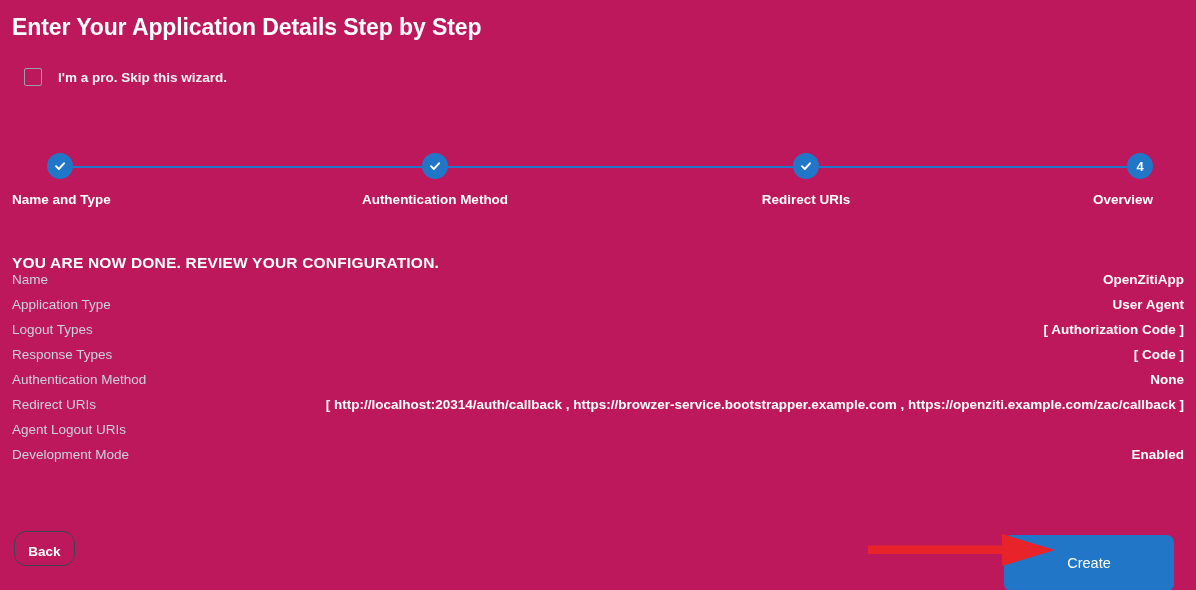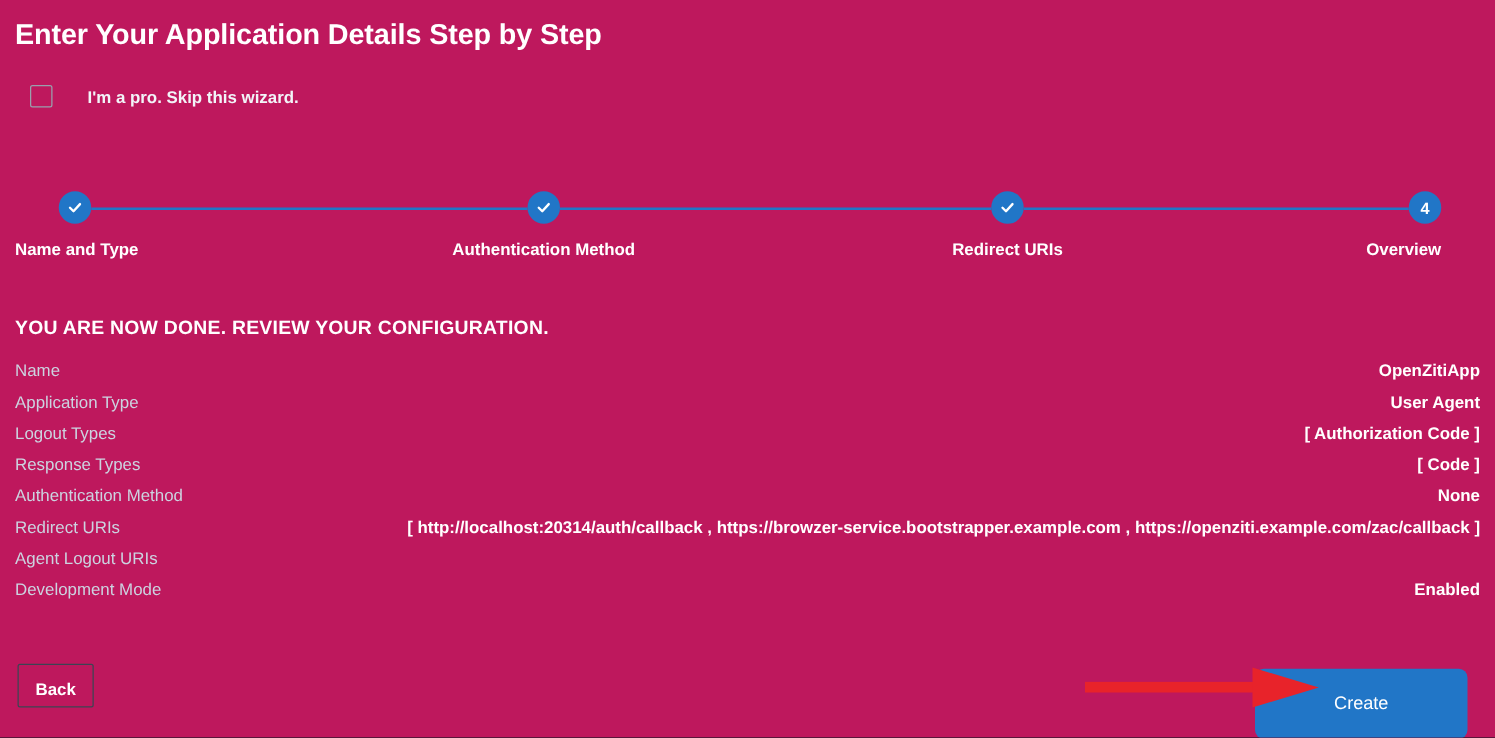--- a/index.html
+++ b/index.html
@@ -46,21 +46,21 @@
     width: 18px;
     height: 18px;
     box-sizing: border-box;
     border: 1px solid #99a0ad;
     border-radius: 2px;
     background: transparent;
     display: inline-block;
     cursor: pointer;
   }
   .skip-label {
-    margin-left: 28px;
+    margin-left: 16px;
     font-size: 13.5px;
     font-weight: 600;
     color: #f2f4f8;
     white-space: nowrap;
   }
 
   
   .stepper {
     position: absolute;
     left: 0;
@@ -122,21 +122,21 @@
     letter-spacing: 0.2px;
     color: #ffffff;
     white-space: nowrap;
   }
 
   
   .summary {
     position: absolute;
     left: 12px;
     right: 12px;
-    top: 289px;
+    top: 272px;
   }
   .summary-row {
     display: flex;
     align-items: baseline;
     justify-content: space-between;
     height: 25px;
     white-space: nowrap;
   }
   .summary-label {
     font-size: 13.5px;
@@ -152,21 +152,21 @@
 
   
   .btn-back {
     position: absolute;
     left: 14px;
     top: 531px;
     width: 61px;
     height: 35px;
     box-sizing: border-box;
     border: 1px solid #3c4453;
-    border-radius: 2px;
+    border-radius: 12px;
     background: transparent;
     color: #ffffff;
     font-family: "Liberation Sans", sans-serif;
     font-size: 13.5px;
     font-weight: 600;
     cursor: pointer;
     padding: 12px;
   }
   .btn-create {
     position: absolute;

